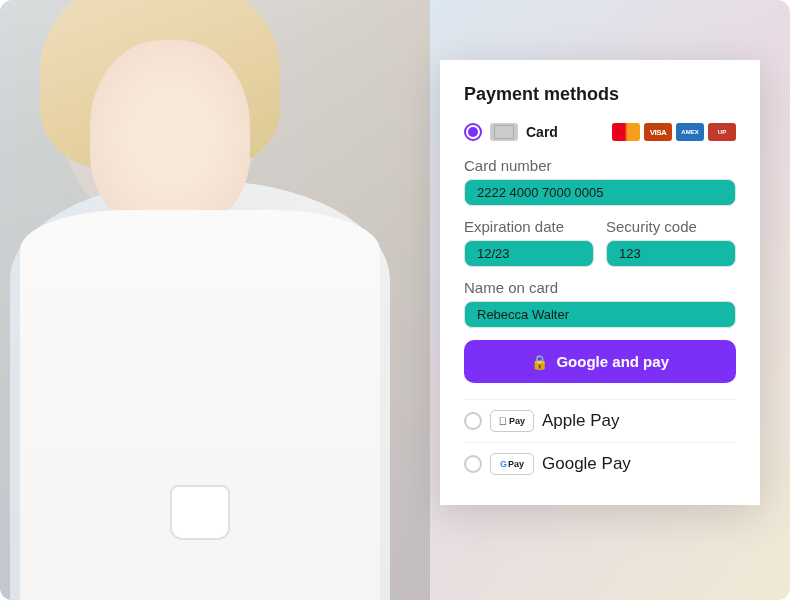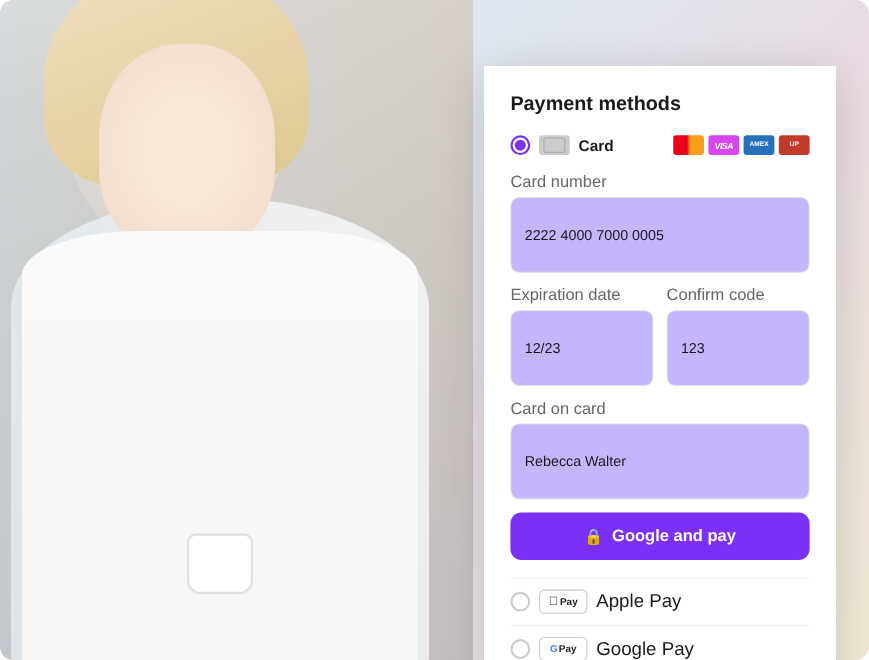--- a/index.html
+++ b/index.html
@@ -201,26 +201,25 @@
     }
 
     .logo-mc {
       background: linear-gradient(to right, #eb001b 45%, #f79e1b 55%);
       width: 28px;
       height: 18px;
       border-radius: 3px;
     }
 
     .logo-visa {
-      background: #d946ef;
+      background: #c2410c;
       width: 28px;
       height: 18px;
       border-radius: 3px;
       font-size: 8px;
-      font-style: italic;
       font-weight: 900;
       color: white;
       display: flex;
       align-items: center;
       justify-content: center;
       letter-spacing: -0.5px;
     }
 
     .logo-amex {
       background: #2671b9;
@@ -255,26 +254,26 @@
 
     .field-label {
       font-size: 15px;
       color: #666;
       margin-bottom: 5px;
       font-weight: 500;
     }
 
     .field-input {
       width: 100%;
-      padding: 26px 12px;
+      padding: 5px 12px;
       border: 1px solid #e0e0e0;
       border-radius: 8px;
       font-size: 13px;
       color: #1a1a1a;
-      background: #c4b5fd;
+      background: #14b8a6;
       outline: none;
     }
 
     .field-row {
       display: flex;
       gap: 12px;
     }
 
     .field-row .field-group {
       flex: 1;
@@ -381,27 +380,27 @@
     <div class="field-label">Card number</div>
     <input class="field-input" type="text" value="2222 4000 7000 0005" style="">
   </div>
 
   <div class="field-row">
     <div class="field-group">
       <div class="field-label">Expiration date</div>
       <input class="field-input" type="text" value="12/23" style="">
     </div>
     <div class="field-group">
-      <div class="field-label">Confirm code</div>
+      <div class="field-label">Security code</div>
       <input class="field-input" type="text" value="123" style="">
     </div>
   </div>
 
   <div class="field-group">
-    <div class="field-label">Card on card</div>
+    <div class="field-label">Name on card</div>
     <input class="field-input" type="text" value="Rebecca Walter" style="">
   </div>
 
   <button class="confirm-btn">
     <span class="lock-icon">🔒</span>
     <span>Google and pay</span>
   </button>
 
   <div class="alt-payment">
     <div class="radio-outer empty"></div>

